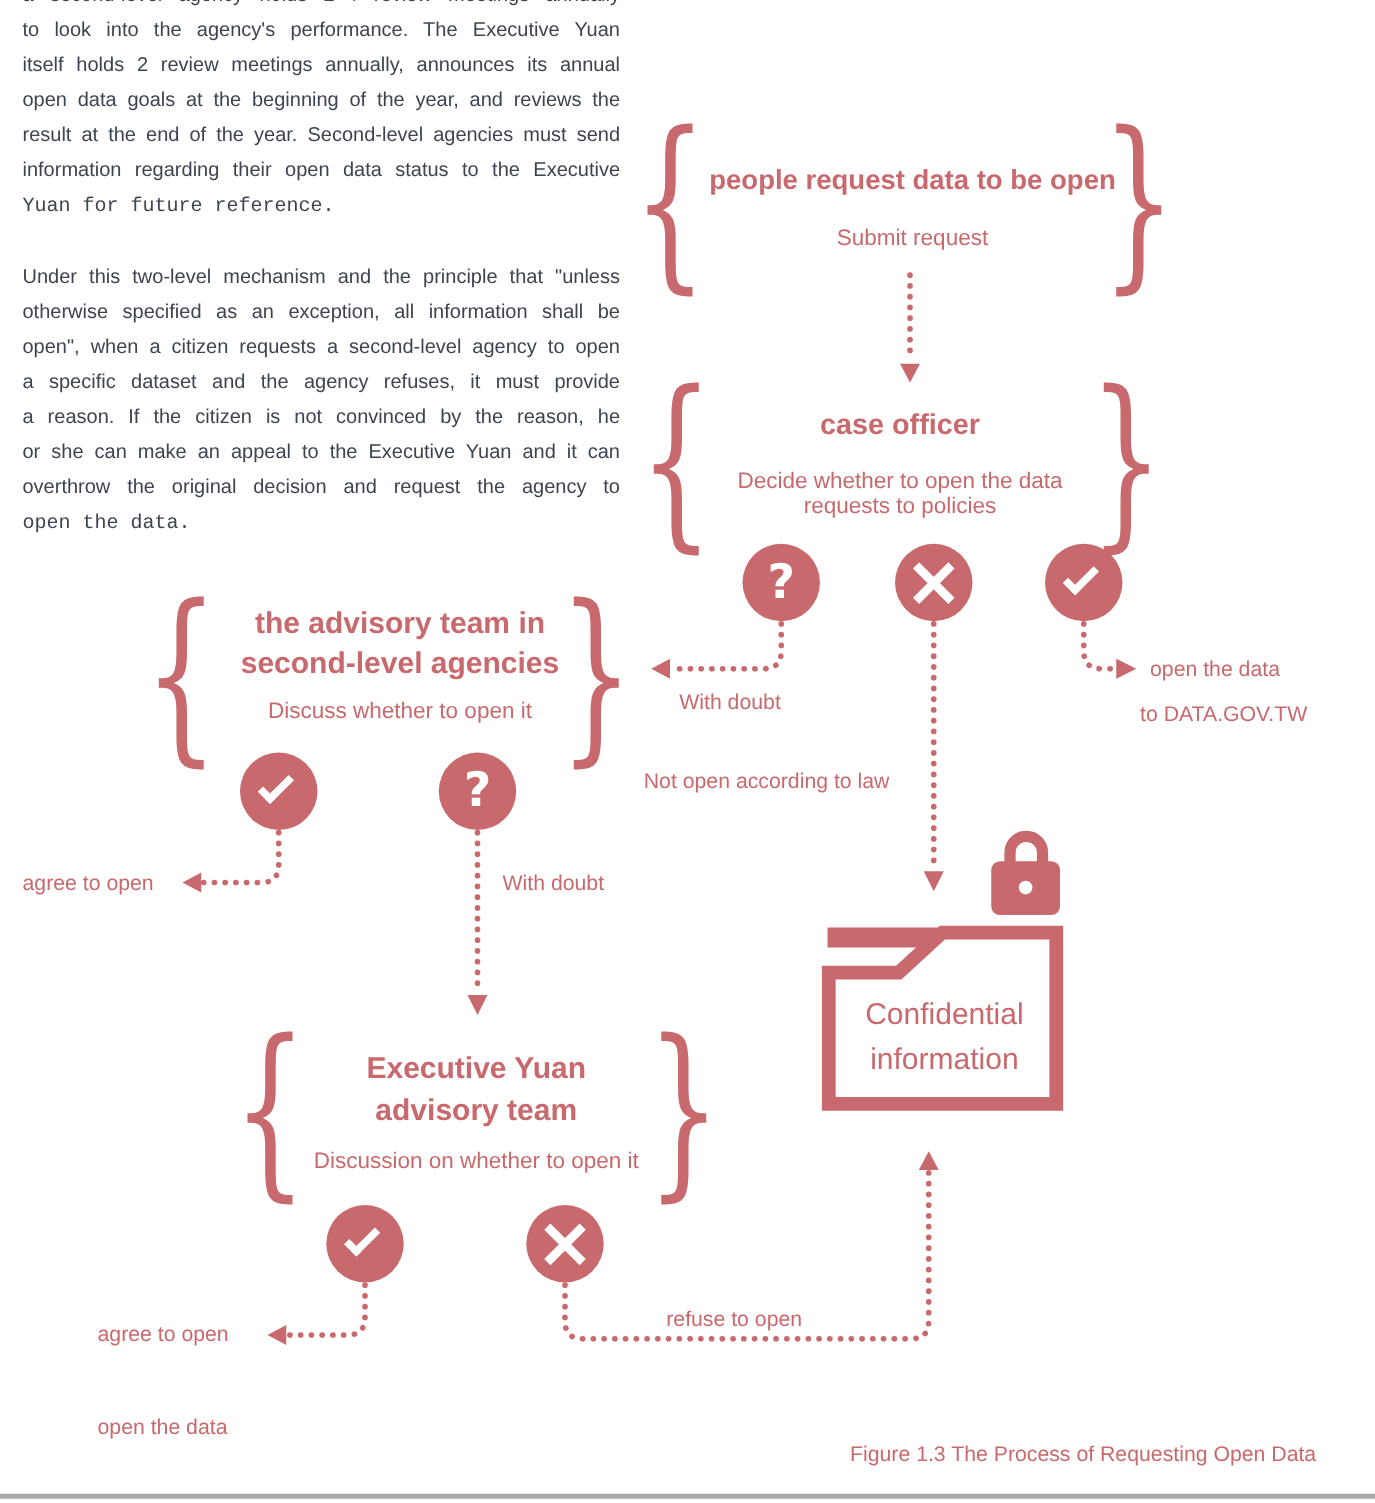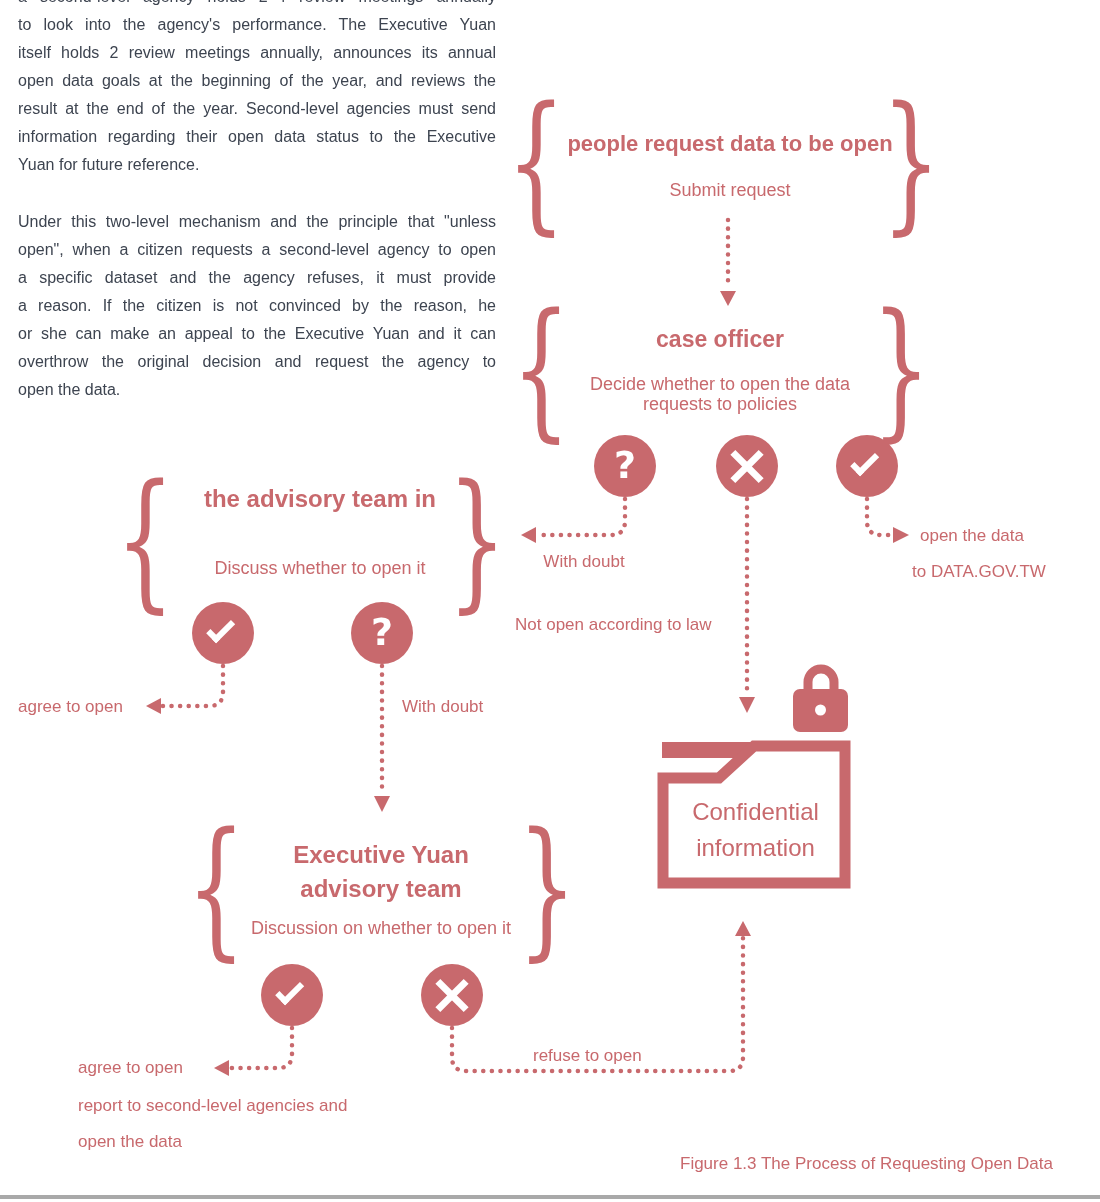--- a/index.html
+++ b/index.html
@@ -13,21 +13,21 @@
   .canvas{
     position:relative;width:1100px;height:1202px;background:var(--bg);
     font-family:"Liberation Sans",sans-serif;overflow:hidden;
   }
   .overlay{position:absolute;left:0;top:0;width:1100px;height:1202px;}
 
   
   .para{position:absolute;left:18px;width:478px;color:var(--body);
         font-size:16px;line-height:28px;}
   .jline{text-align:justify;text-align-last:justify;}
-  .jlast{text-align:left;}
+  .jlast{text-align:left;font-family:Liberation Mono, monospace;}
 
   
   .brace{
     position:absolute;width:56px;height:112px;display:flex;align-items:center;justify-content:center;
     color:var(--accent);font-family:"DejaVu Serif",serif;font-size:150px;line-height:112px;
     transform:scaleX(0.62);font-weight:400;
   }
 
   
   .node-title{position:absolute;color:var(--accent);font-weight:700;text-align:center;white-space:nowrap;}
@@ -95,20 +95,21 @@
     <div class="jline">a second-level agency holds 2~4 review meetings annually</div>
     <div class="jline">to look into the agency's performance. The Executive Yuan</div>
     <div class="jline">itself holds 2 review meetings annually, announces its annual</div>
     <div class="jline">open data goals at the beginning of the year, and reviews the</div>
     <div class="jline">result at the end of the year. Second-level agencies must send</div>
     <div class="jline">information regarding their open data status to the Executive</div>
     <div class="jlast">Yuan for future reference.</div>
   </div>
   <div class="para" style="top:208px">
     <div class="jline">Under this two-level mechanism and the principle that "unless</div>
+    <div class="jline">otherwise specified as an exception, all information shall be</div>
     <div class="jline">open", when a citizen requests a second-level agency to open</div>
     <div class="jline">a specific dataset and the agency refuses, it must provide</div>
     <div class="jline">a reason. If the citizen is not convinced by the reason, he</div>
     <div class="jline">or she can make an appeal to the Executive Yuan and it can</div>
     <div class="jline">overthrow the original decision and request the agency to</div>
     <div class="jlast">open the data.</div>
   </div>
 
   <span class="brace" style="left:508px;top:106px">{</span>
   <span class="brace" style="left:883px;top:106px">}</span>
@@ -135,20 +136,21 @@
   </div>
 
   <div class="lbl" style="left:528px;top:552px;width:112px;text-align:center">With doubt</div>
   <div class="lbl" style="left:515px;top:615px">Not open according to law</div>
   <div class="lbl" style="left:920px;top:526px">open the data</div>
   <div class="lbl" style="left:912px;top:562px">to DATA.GOV.TW</div>
 
   <span class="brace" style="left:117px;top:484px">{</span>
   <span class="brace" style="left:449px;top:484px">}</span>
   <div class="node-title" style="left:155px;top:483px;width:330px;font-size:24px;line-height:32px">the advisory team in</div>
+  <div class="node-title" style="left:155px;top:515px;width:330px;font-size:24px;line-height:32px">second-level agencies</div>
   <div class="node-sub" style="left:155px;top:558px;width:330px">Discuss whether to open it</div>
 
   <div class="circ" style="left:192px;top:602px">
     <span class="check"></span>
   </div>
   <div class="circ" style="left:351px;top:602px">
     <span class="qmark">?</span>
   </div>
 
   <div class="lbl" style="left:18px;top:697px">agree to open</div>
@@ -164,21 +166,20 @@
     <span class="check"></span>
   </div>
   <div class="circ" style="left:421px;top:964px">
     <span>
         <span class="cross-bar cb-a"></span>
         <span class="cross-bar cb-b"></span>
       </span>
   </div>
 
   <div class="lbl" style="left:78px;top:1058px">agree to open</div>
-  <div class="lbl" style="left:78px;top:1096px">report to second-level agencies and</div>
   <div class="lbl" style="left:78px;top:1132px">open the data</div>
   <div class="lbl" style="left:533px;top:1046px">refuse to open</div>
 
   <div class="folder-label">
     <div>Confidential</div>
     <div>information</div>
   </div>
 
   <div class="caption">Figure 1.3 The Process of Requesting Open Data</div>
 

